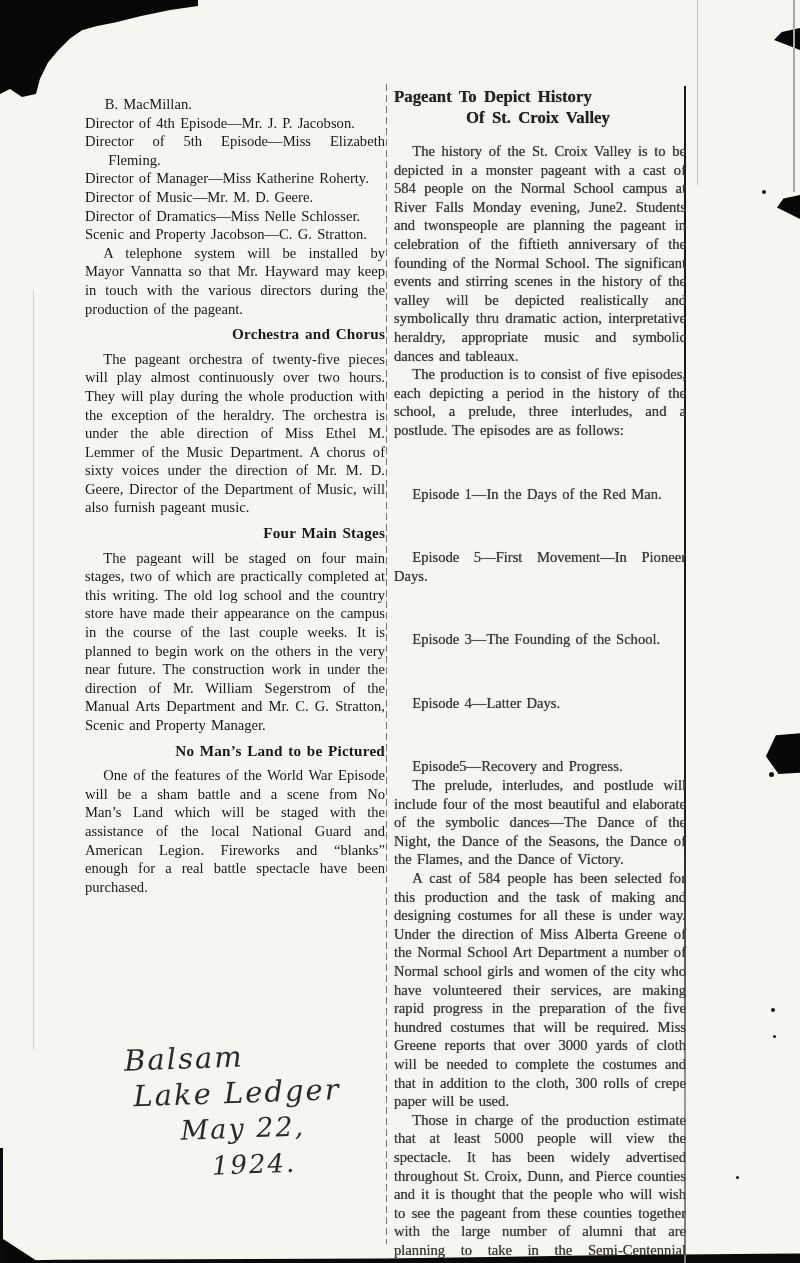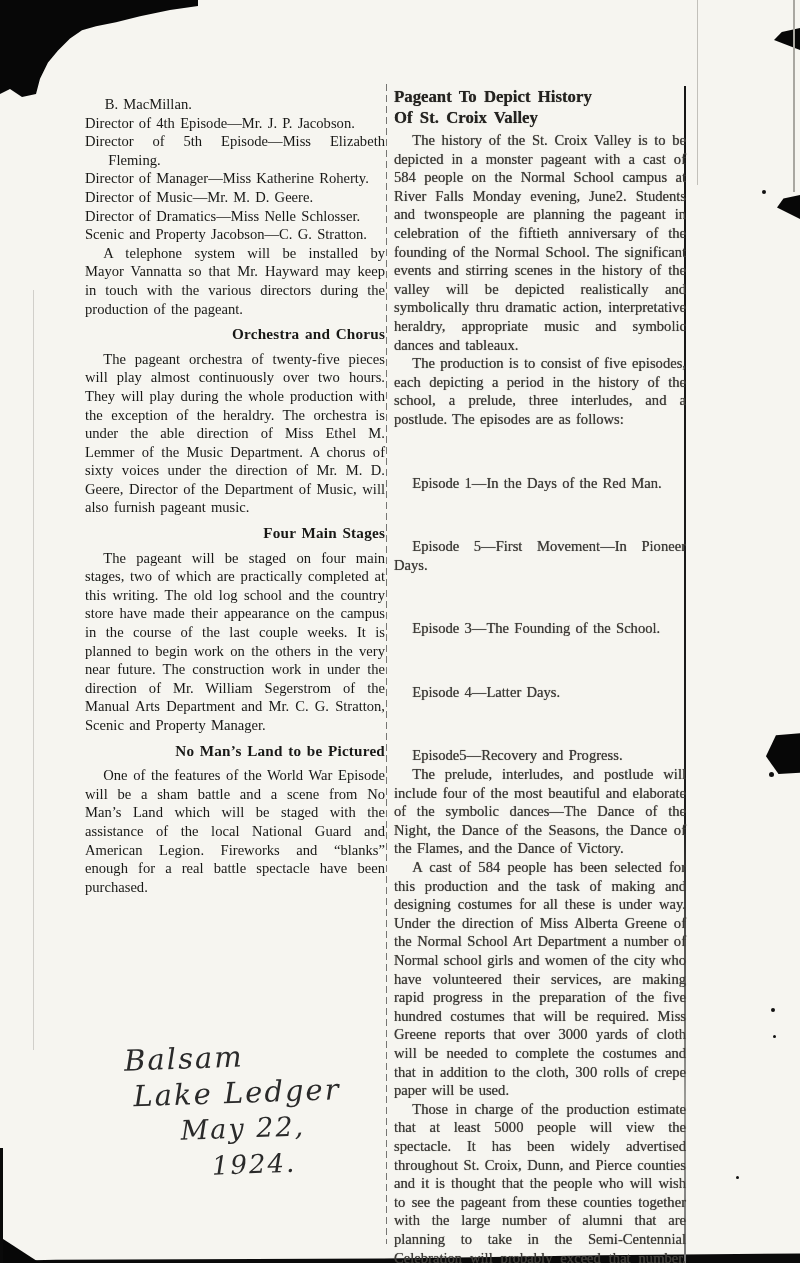--- a/index.html
+++ b/index.html
@@ -45,22 +45,22 @@
   
   .col{position:absolute;top:0;font-size:14.6px;line-height:18.6px;text-align:justify;word-spacing:1.6px;}
   #col-left{left:85px;top:95px;width:300px;color:#181816;}
   #col-right{left:394px;top:86px;width:292px;color:#3d3b37;text-shadow:0 0 .7px #55534e;}
   p{margin:0;}
   .para{text-indent:1.25em;}
   .credit{padding-left:1.6em;text-indent:-1.6em;}
   .credit.cont-only{text-indent:0;padding-left:1.35em;}
   .sec-head{font-weight:bold;text-align:right;margin:7px 0 6px 0;font-size:15.2px;letter-spacing:.2px;}
   .episode{text-indent:1.25em;margin-top:45px;}
-  #headline{font-weight:bold;font-size:16.8px;line-height:21px;color:#242320;margin-bottom:3px;word-spacing:3px;}
-  #headline .l2{text-align:left;padding-right:4px;}
+  #headline{font-weight:bold;font-size:16.8px;line-height:21px;color:#242320;margin-bottom:14px;word-spacing:3px;}
+  #headline .l2{text-align:center;padding-right:4px;}
   
   #handwriting{
     position:absolute;left:118px;top:1038px;width:280px;
     font-family:"DejaVu Serif", serif;font-style:italic;color:#2a2a2a;
     font-size:29px;line-height:36px;transform:rotate(-2deg);
   }
   #handwriting .hw{white-space:nowrap;letter-spacing:2px;}
   #hw1{margin-left:8px;}
   #hw2{margin-left:16px;}
   #hw3{margin-left:62px;font-size:27px;}

